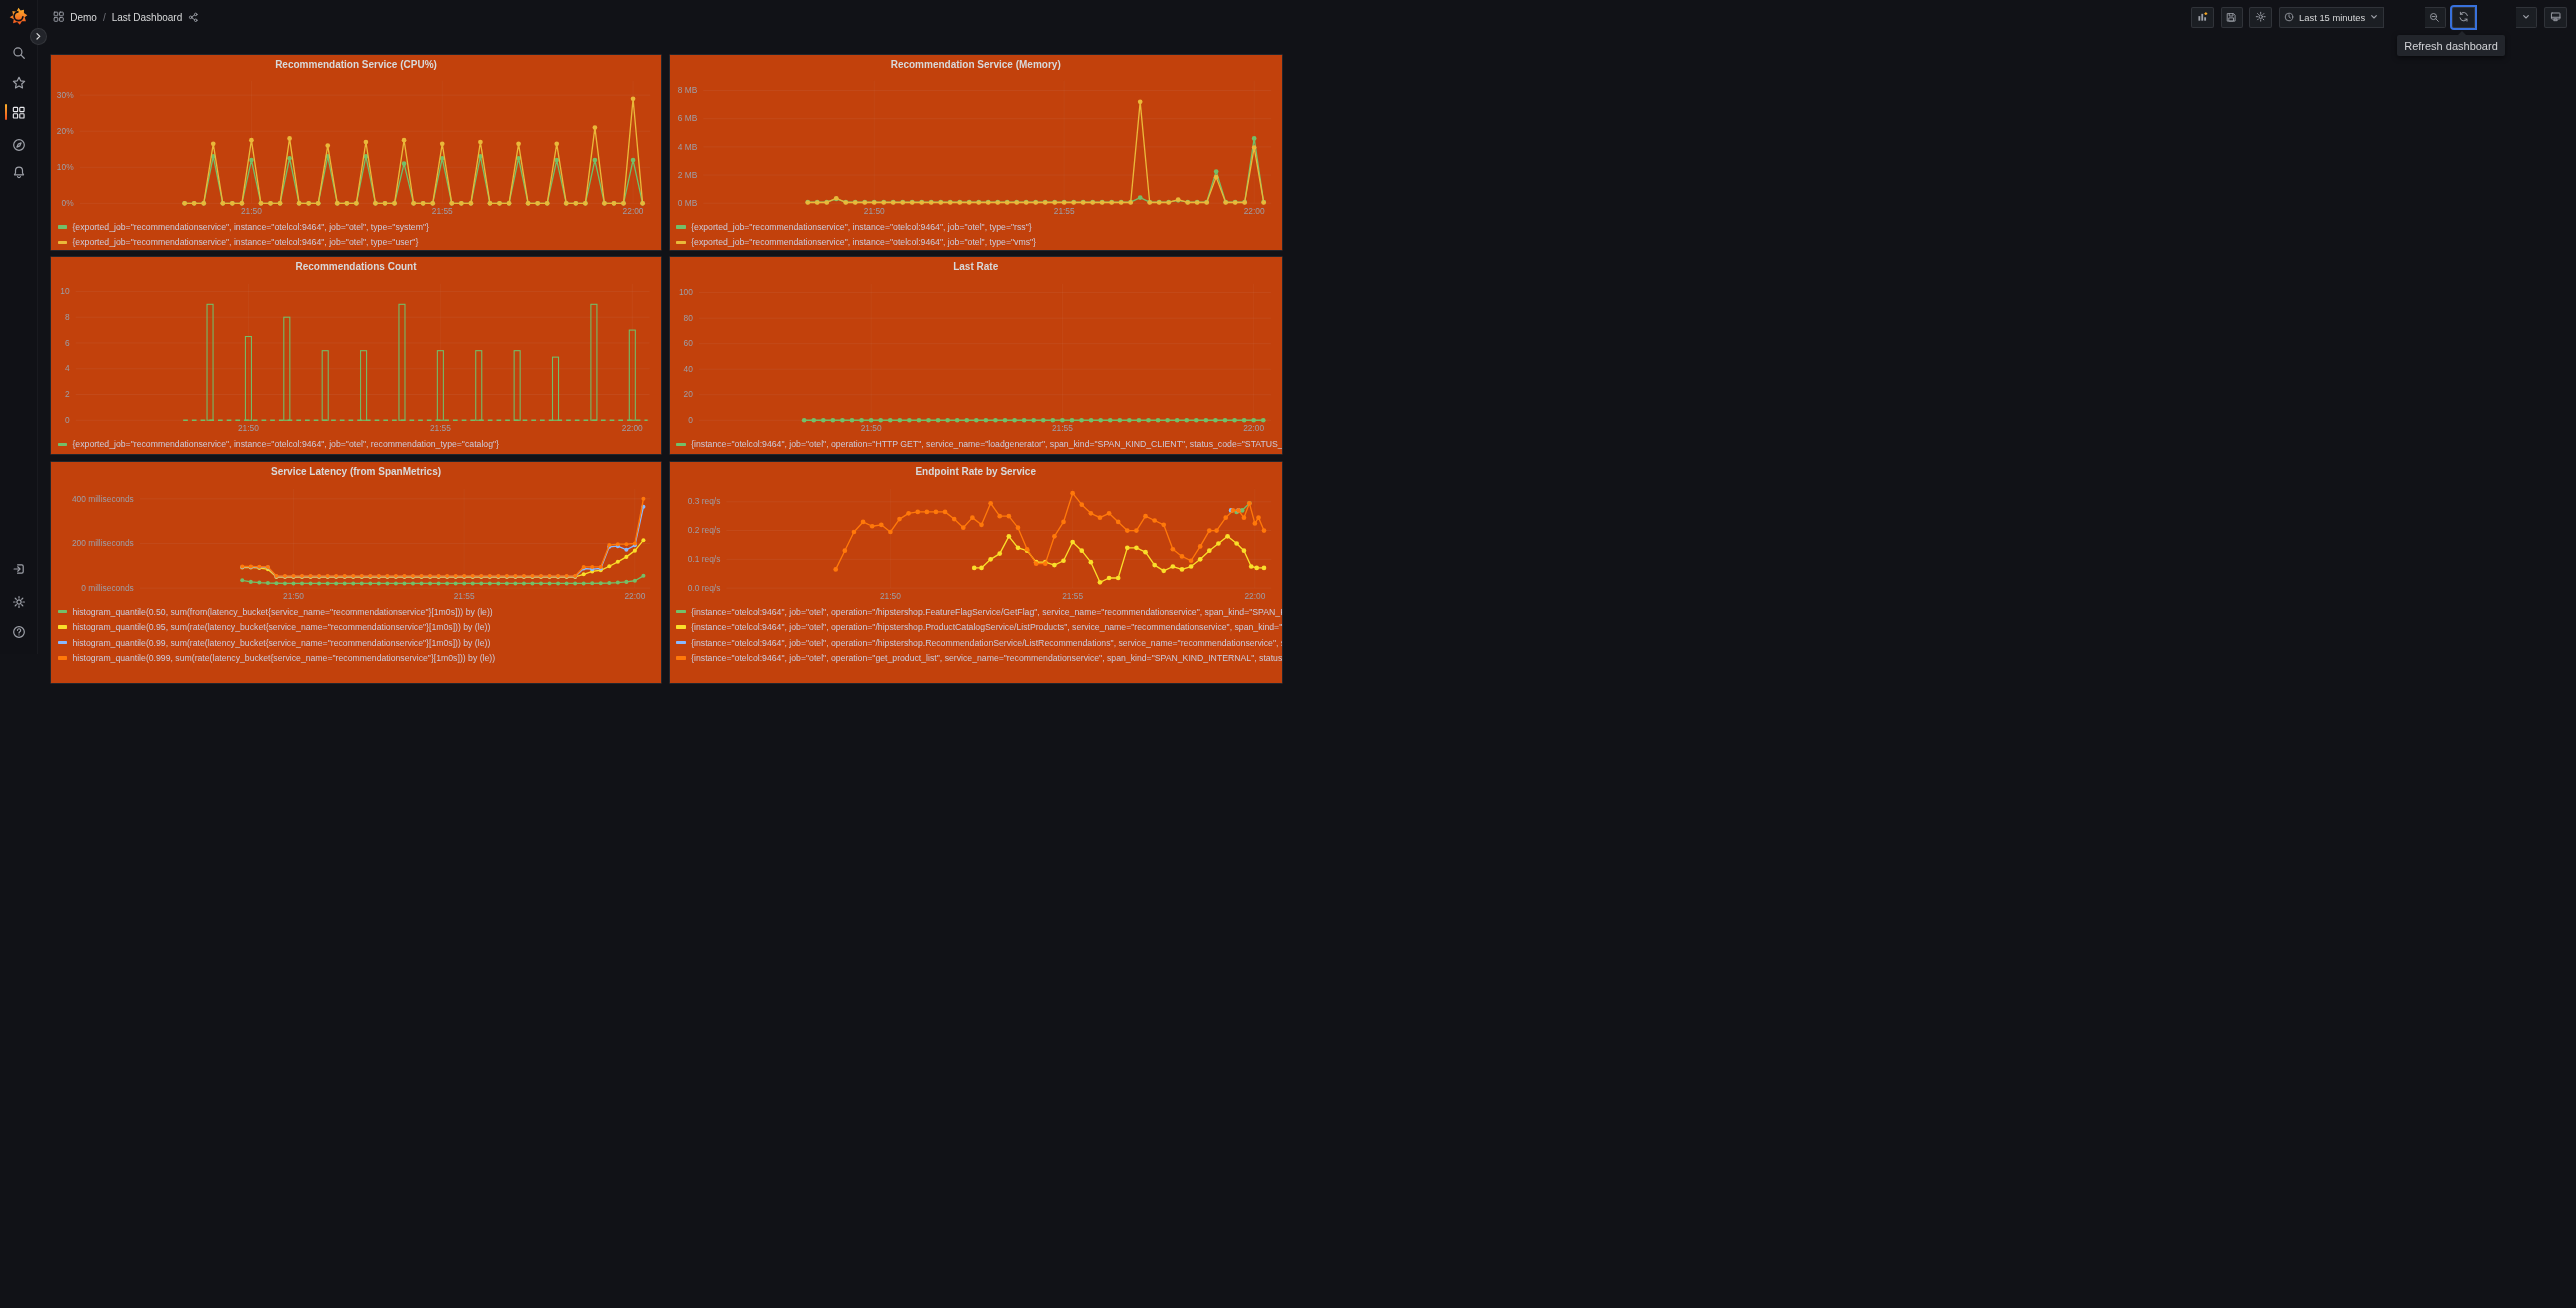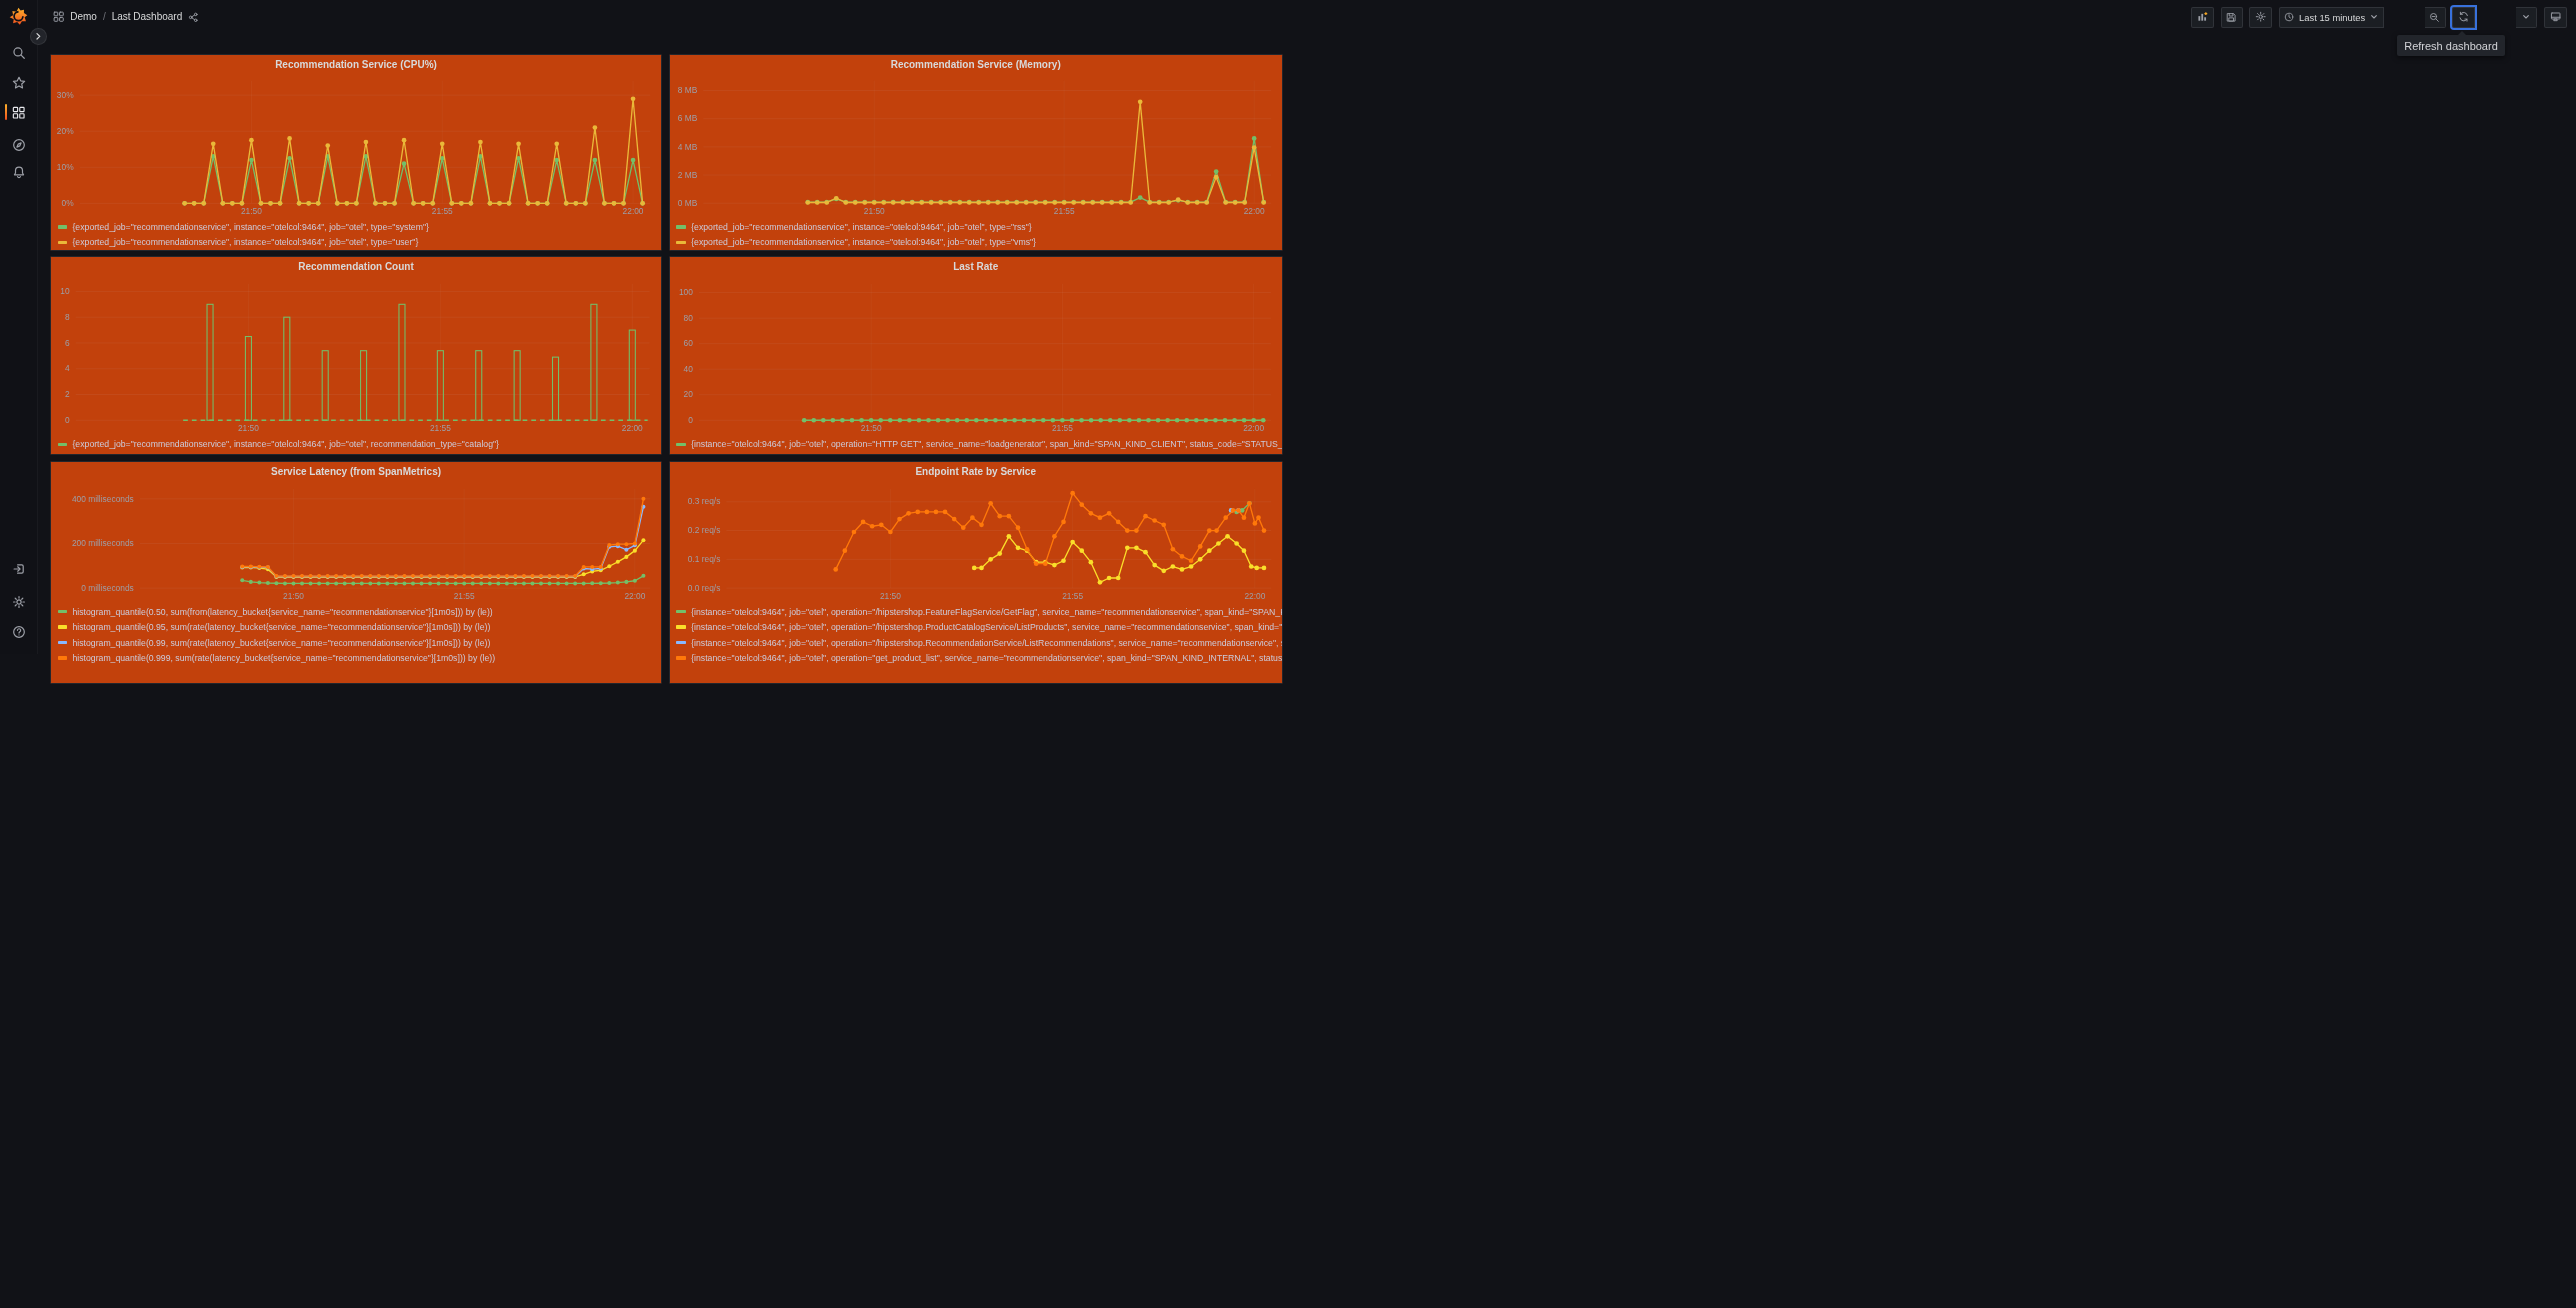--- a/index.html
+++ b/index.html
@@ -13,21 +13,21 @@
              border-right:0.7px solid rgba(255,255,255,0.04); z-index:5; }
   .logo { position:absolute; left:9.4px; top:7.4px; width:19px; height:19px; cursor:pointer; }
   .side-item { position:absolute; left:0; width:38px; height:27px; display:flex; align-items:center; justify-content:center; cursor:pointer; }
   .side-item .active-bar { position:absolute; left:4.7px; top:5.4px; width:2.7px; height:16px; border-radius:1.3px;
                            background:linear-gradient(180deg,#fcb32c,#f2511e); }
   .expand-btn { position:absolute; left:29.5px; top:28px; width:17px; height:17px; border-radius:50%;
                 background:#22242a; border:0.7px solid rgba(255,255,255,0.08); color:#d8d9da;
                 display:flex; align-items:center; justify-content:center; z-index:9; cursor:pointer; }
 
   
-  .topbar { position:absolute; left:38px; top:0; right:0; height:34px; display:flex; align-items:center; padding:0 9.4px 0 14.8px; }
+  .topbar { position:absolute; left:38px; top:0; right:0; height:34px; display:flex; padding:0 9.4px 0 14.8px; }
   .crumbs { display:flex; align-items:center; gap:6px; font-size:10px; }
   .crumb-link { color:#d8d9da; cursor:pointer; }
   .crumb-sep { color:#6e7077; }
   .toolbar { margin-left:auto; display:flex; align-items:center; gap:6.7px; }
   .tbtn { height:21px; min-width:21px; padding:0 4.7px; display:flex; align-items:center; justify-content:center; gap:4.7px;
           background:#1b1e23; border:0.7px solid rgba(204,204,220,0.12); border-radius:2px; color:#c7c8cd; cursor:pointer; }
   .tgroup { display:flex; align-items:stretch;gap:41px; }
   .tgroup .tbtn { border-radius:0; border-left-width:0; }
   .tgroup .tbtn:first-child { border-radius:2px 0 0 2px; border-left-width:0.7px; }
   .tgroup .tbtn:last-child { border-radius:0 2px 2px 0; }
@@ -488,21 +488,21 @@
           <span class="ltext">{exported_job="recommendationservice", instance="otelcol:9464", job="otel", type="rss"}</span>
         </li>
         <li>
           <span class="lmark" style="background: rgb(234, 184, 57);"></span>
           <span class="ltext">{exported_job="recommendationservice", instance="otelcol:9464", job="otel", type="vms"}</span>
         </li>
       </ul>
   </section>
 
   <section class="panel row2">
-    <h2>Recommendation Count</h2>
+    <h2>Recommendations Count</h2>
     <div class="chartbox">
         <svg viewBox="0 0 909 236">
           <line x1="293.82006688963213" x2="293.82006688963213" y1="10" y2="214" stroke="rgba(204,204,220,0.07)" stroke-width="1"></line>
           <text x="293.82006688963213" y="230" text-anchor="middle" class="tick">21:50</text>
           <line x1="580.5090301003345" x2="580.5090301003345" y1="10" y2="214" stroke="rgba(204,204,220,0.07)" stroke-width="1"></line>
           <text x="580.5090301003345" y="230" text-anchor="middle" class="tick">21:55</text>
           <line x1="867.1979933110368" x2="867.1979933110368" y1="10" y2="214" stroke="rgba(204,204,220,0.07)" stroke-width="1"></line>
           <text x="867.1979933110368" y="230" text-anchor="middle" class="tick">22:00</text>
           <line x1="35.8" x2="893" y1="214" y2="214" stroke="rgba(204,204,220,0.10)" stroke-width="1"></line>
           <text x="26.799999999999997" y="218" text-anchor="end" class="tick">0</text>

